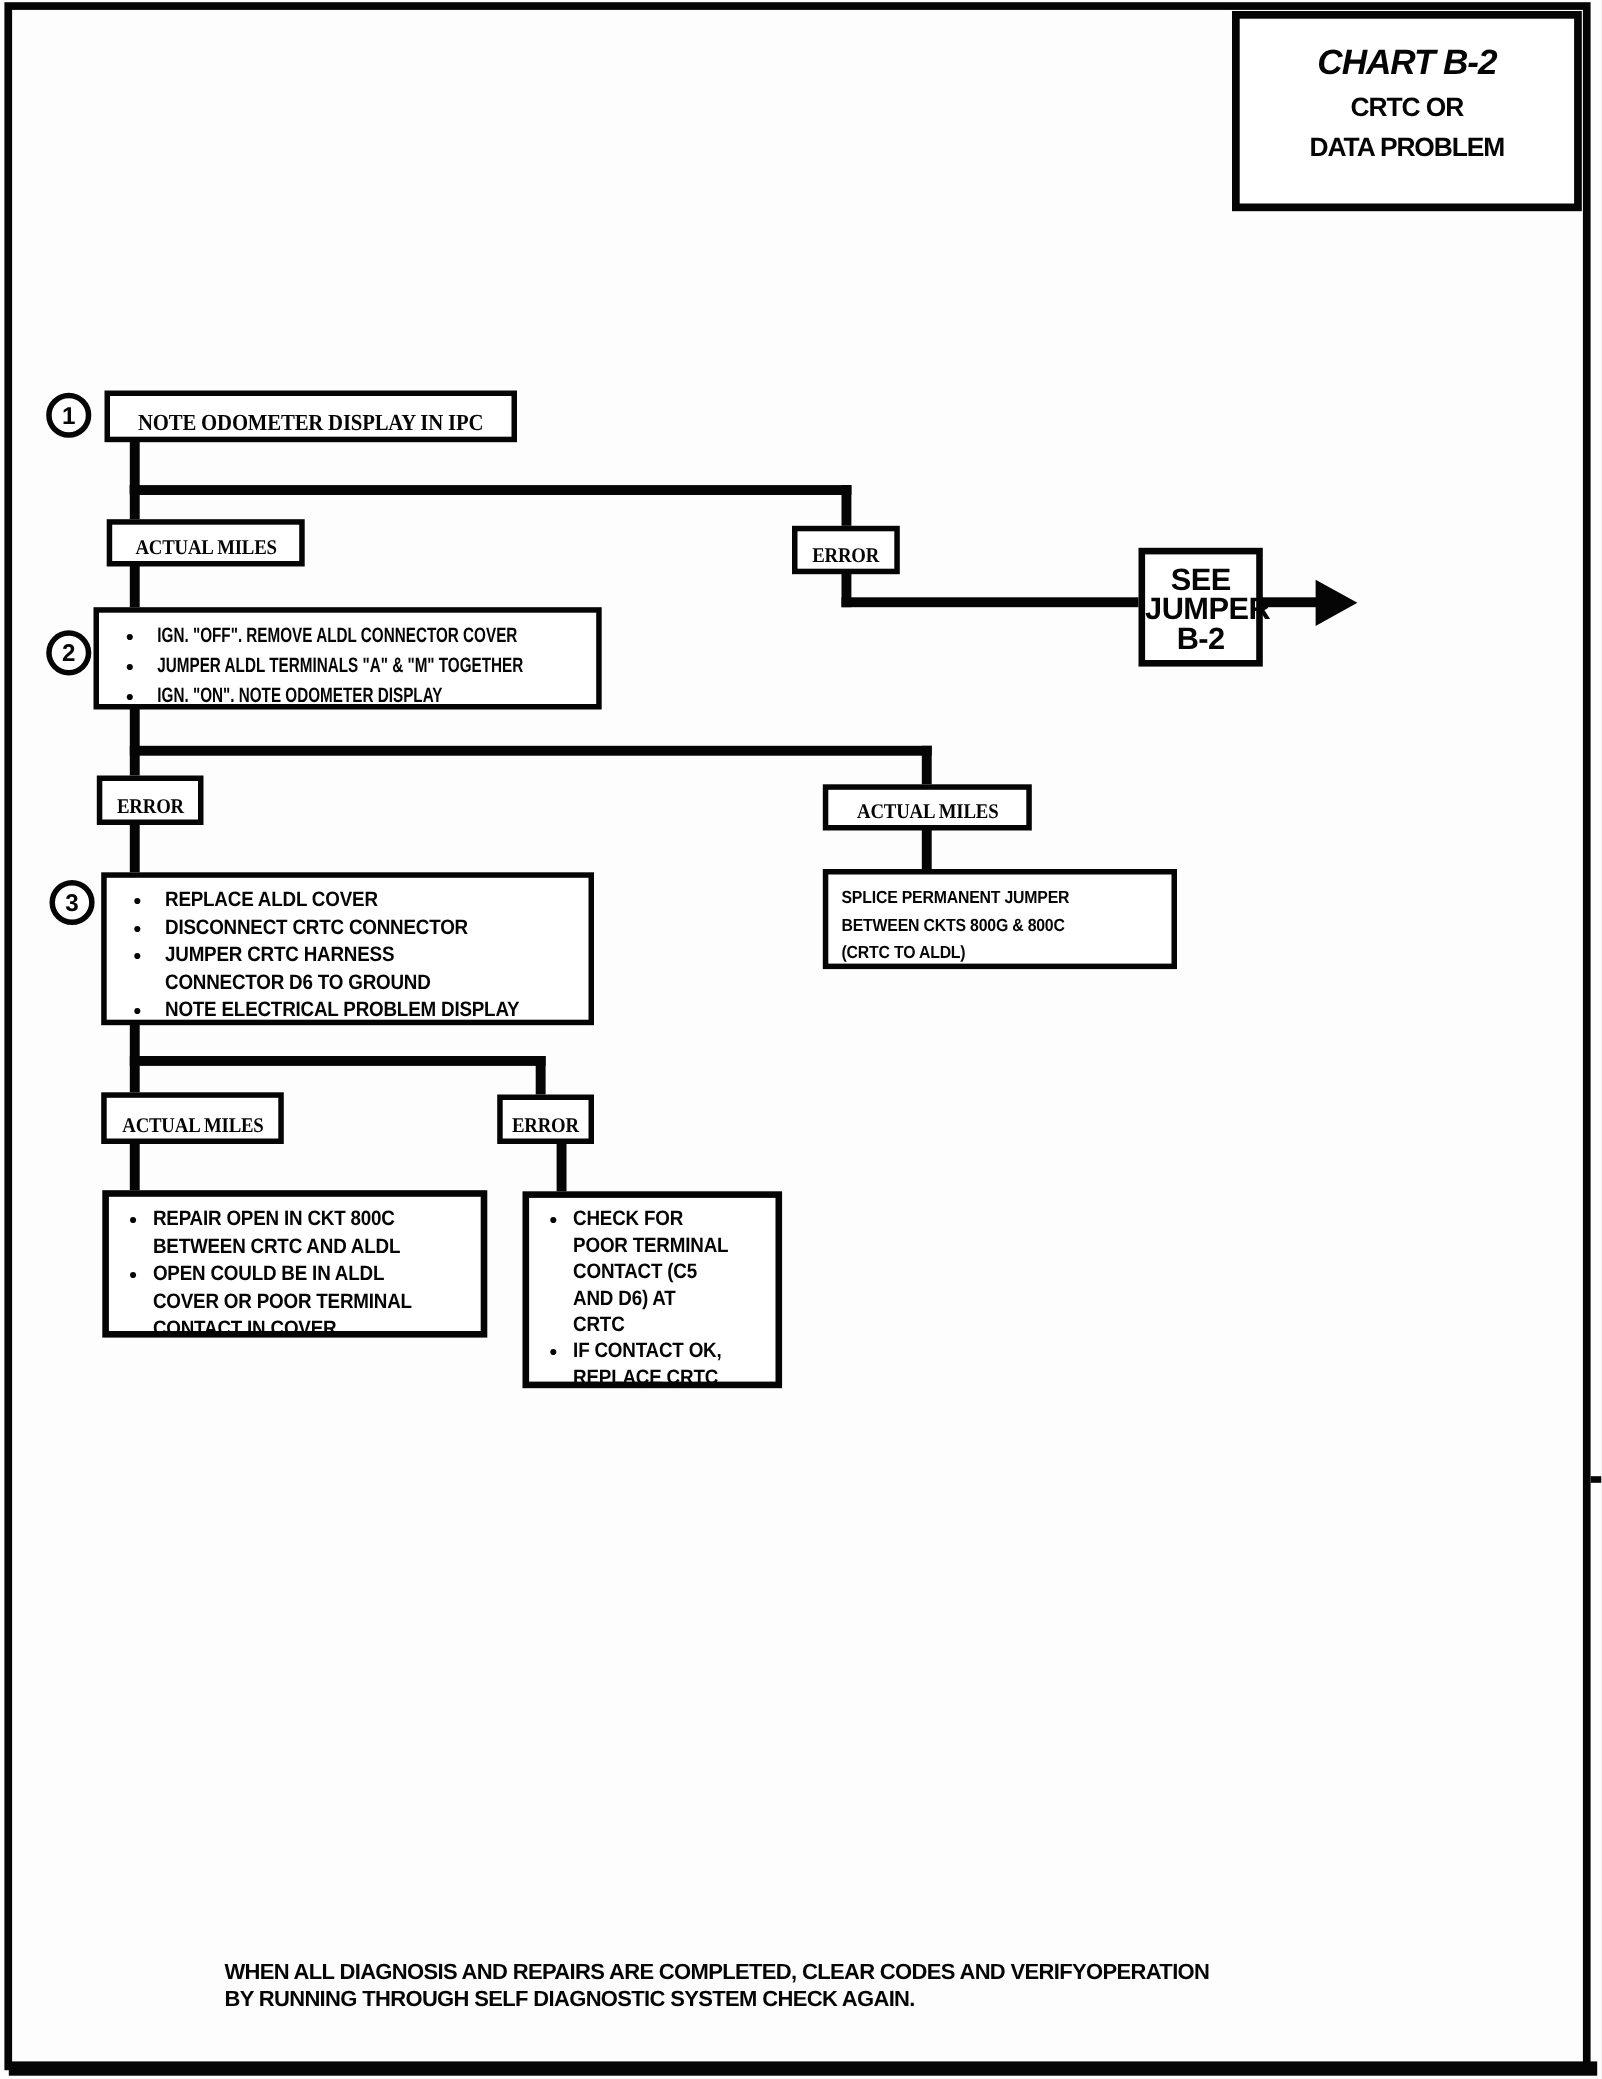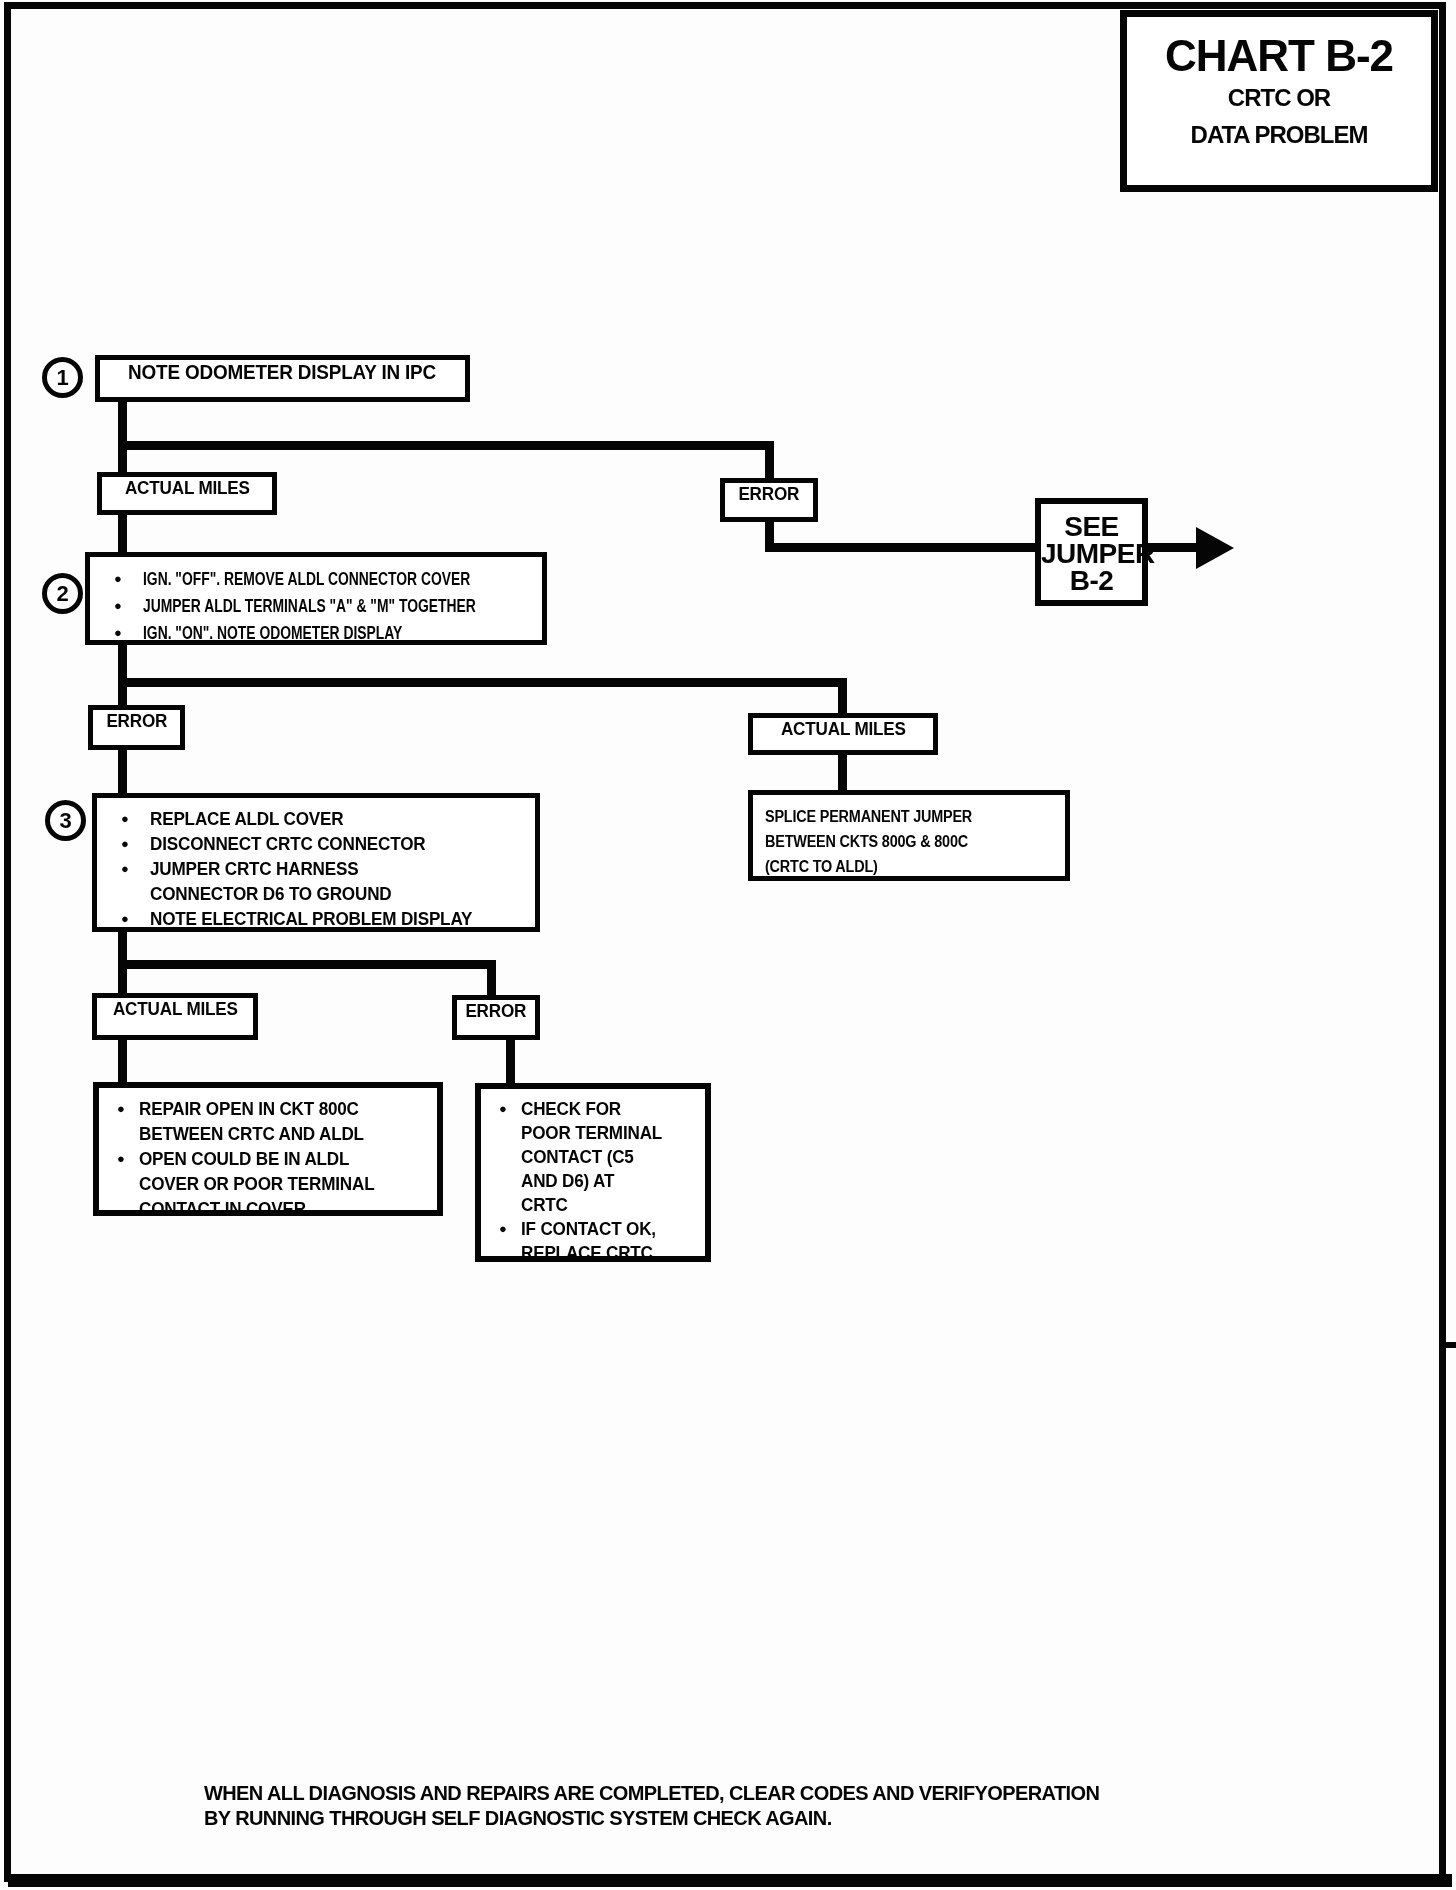--- a/index.html
+++ b/index.html
@@ -8,32 +8,32 @@
     font-family:"Liberation Sans",sans-serif;font-weight:700;color:#050505;
     overflow:hidden;margin:0 auto;
   }
   .pgborder{position:absolute;left:4px;top:2px;width:1442px;height:1880px;
     border:7px solid #050505;box-sizing:border-box;}
   .botbar{position:absolute;left:8px;top:1874px;width:1444px;height:13px;background:#050505;}
   .tick{position:absolute;left:1446px;top:1342px;width:10px;height:6px;background:#050505;}
 
   .box{position:absolute;background:#fff;border:5px solid #050505;box-sizing:border-box;}
   .b6{border-width:6px;}
-  .lab{display:flex;align-items:flex-start;justify-content:center;}
+  .lab{display:flex;align-items:flex-end;justify-content:center;font-family:Liberation Serif, serif;}
   .vline,.hline{position:absolute;background:#050505;}
 
   .circle{position:absolute;width:41px;height:41px;border:5px solid #050505;border-radius:50%;
     box-sizing:border-box;display:flex;align-items:center;justify-content:center;
     font-size:22px;background:#fff;}
 
   .cond90{display:inline-block;transform:scaleX(.9);transform-origin:50% 50%;
     white-space:nowrap;font-size:19px;letter-spacing:-.2px;}
   .title-box{position:absolute;left:1120px;top:10px;width:318px;height:182px;background:#fff;
     border:7px solid #050505;box-sizing:border-box;text-align:center;z-index:5;}
-  .t1{font-size:44px;line-height:46px;margin-top:16px;letter-spacing:-1px;}
+  .t1{font-size:32px;line-height:46px;margin-top:16px;letter-spacing:-1px;font-style:italic;}
   .t2{font-size:24px;line-height:37px;letter-spacing:-1px;}
 
   .see-box{position:absolute;left:1035px;top:498px;width:113px;height:108px;background:#fff;
     border:6px solid #050505;box-sizing:border-box;text-align:center;font-size:28px;line-height:27px;
     padding-top:9px;letter-spacing:-.5px;}
 
   .blist{padding-top:8px;}
   .bline{display:flex;align-items:flex-start;}
   .lh27 .bline{line-height:27px;}
   .lh25 .bline{line-height:25px;}

